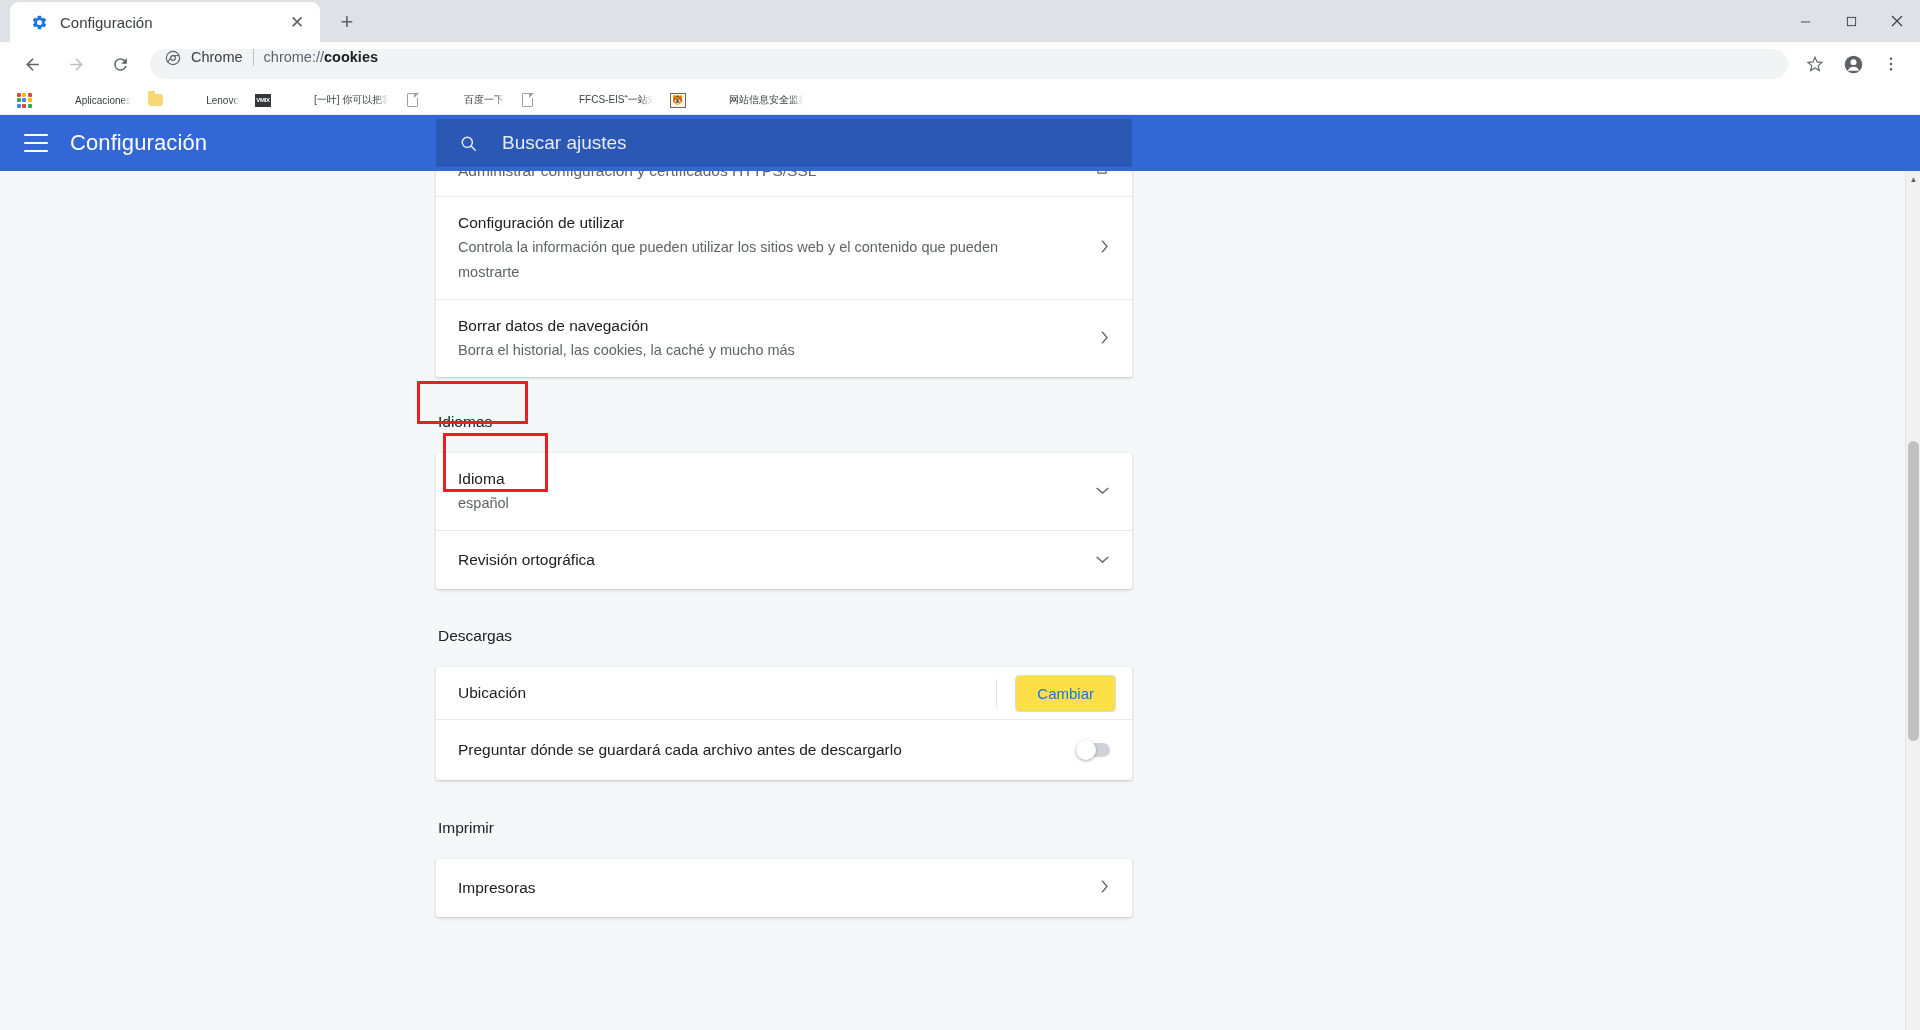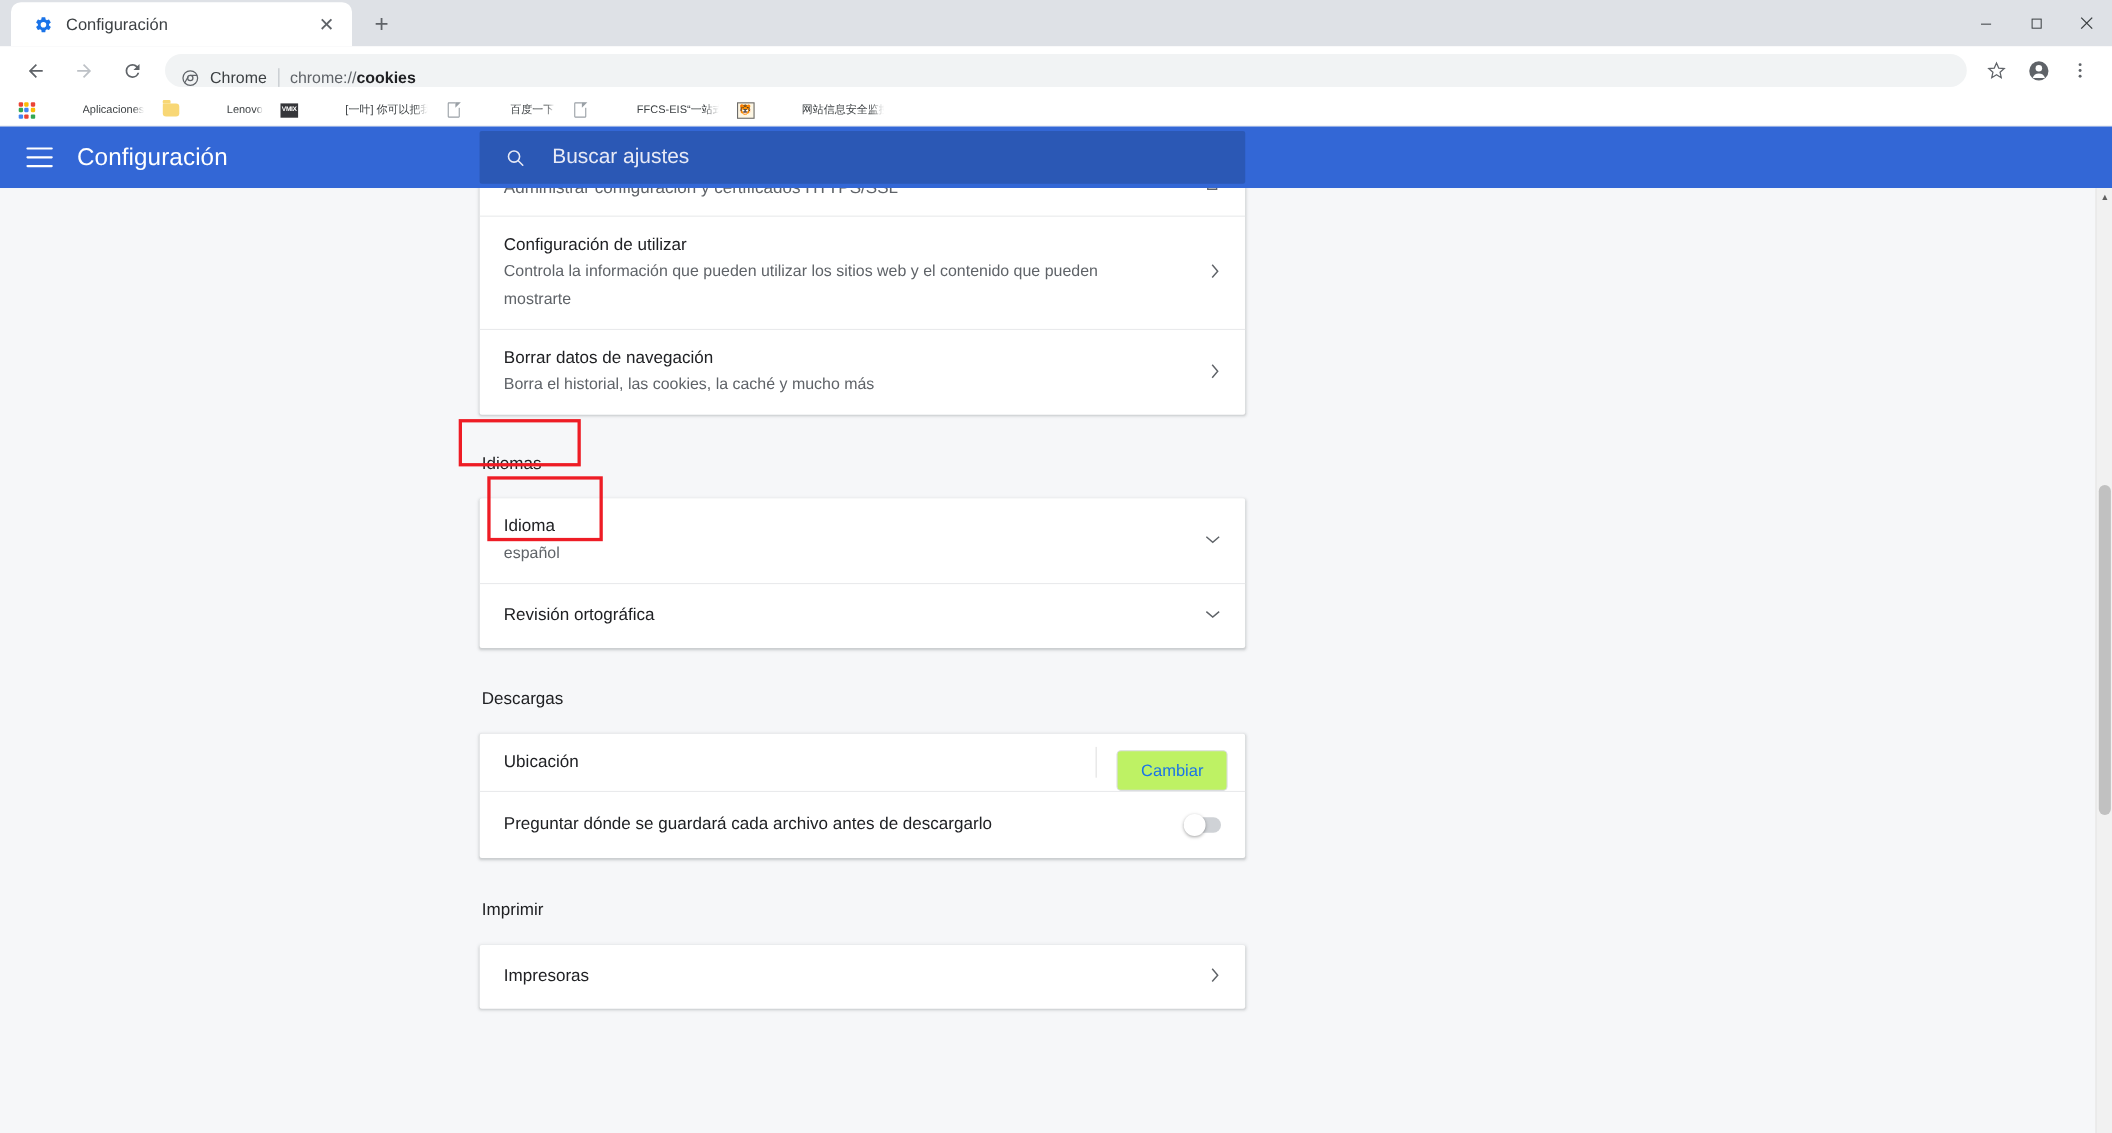--- a/index.html
+++ b/index.html
@@ -89,21 +89,21 @@
     border-radius: 50%;
     color: #5f6368;
   }
   .navbtn.disabled { color: #bdc1c6; }
   .omnibox {
     flex: 1 1 auto;
     height: 30px;
     background: #f1f3f4;
     border-radius: 16px;
     display: flex;
-    align-items: flex-end;
+    align-items: flex-start;
     padding: 0 14px;
     margin: 0 8px;
     min-width: 0;
   }
   .omnibox-icon {
     width: 17px; height: 17px;
     margin-right: 10px;
     flex: 0 0 auto;
     display: flex; align-items: center; justify-content: center;
   }
@@ -333,21 +333,21 @@
     padding: 14px 0 13px 2px;
     display: inline-block;
   }
   .section-wrap { padding-left: 0; }
   .btn-outline {
     border: 1px solid #dadce0;
     border-radius: 4px;
     color: #1a73e8;
     font-size: 15px;
     padding: 9px 21px;
-    background: #bef264;
+    background: #fde047;
     flex: 0 0 auto;
     margin-left: 18px;
     white-space: nowrap;
   }
   .vdiv {
     width: 1px;
     align-self: stretch;
     background: #e0e0e0;
     margin: 12px 0;
     flex: 0 0 auto;
@@ -628,21 +628,21 @@
             </svg>
         </span>
       </div>
     </div>
 
     <div class="section-wrap" style="margin-top:24px;">
       <div class="section-title">Descargas</div>
     </div>
 
     <div class="card" style="margin-top:9px;">
-      <div class="row" style="padding-right:16px;align-items:flex-end;">
+      <div class="row" style="padding-right:16px;">
         <div class="row-texts">
           <div class="row-title">Ubicación</div>
         </div>
         <span class="vdiv"></span>
         <button class="btn-outline">Cambiar</button>
       </div>
       <div class="row" style="min-height:60px;">
         <div class="row-texts">
           <div class="row-title">Preguntar dónde se guardará cada archivo antes de descargarlo</div>
         </div>

